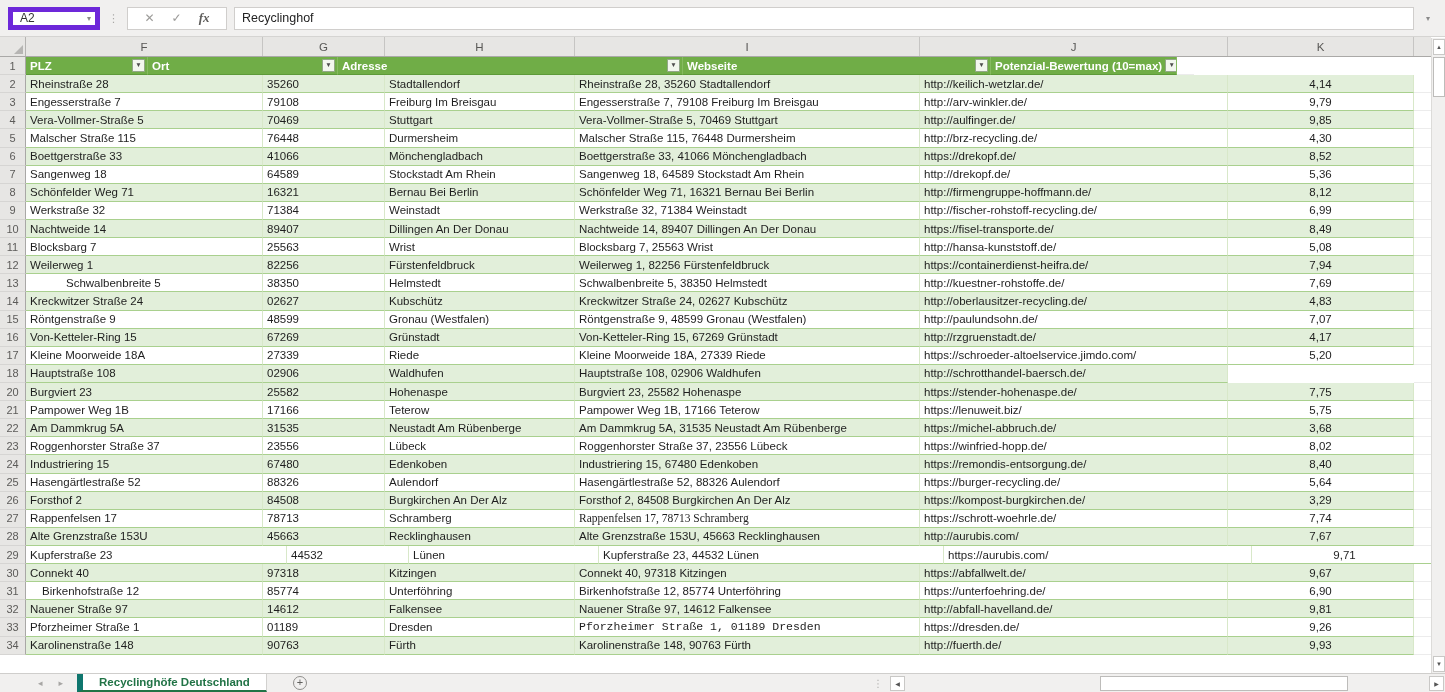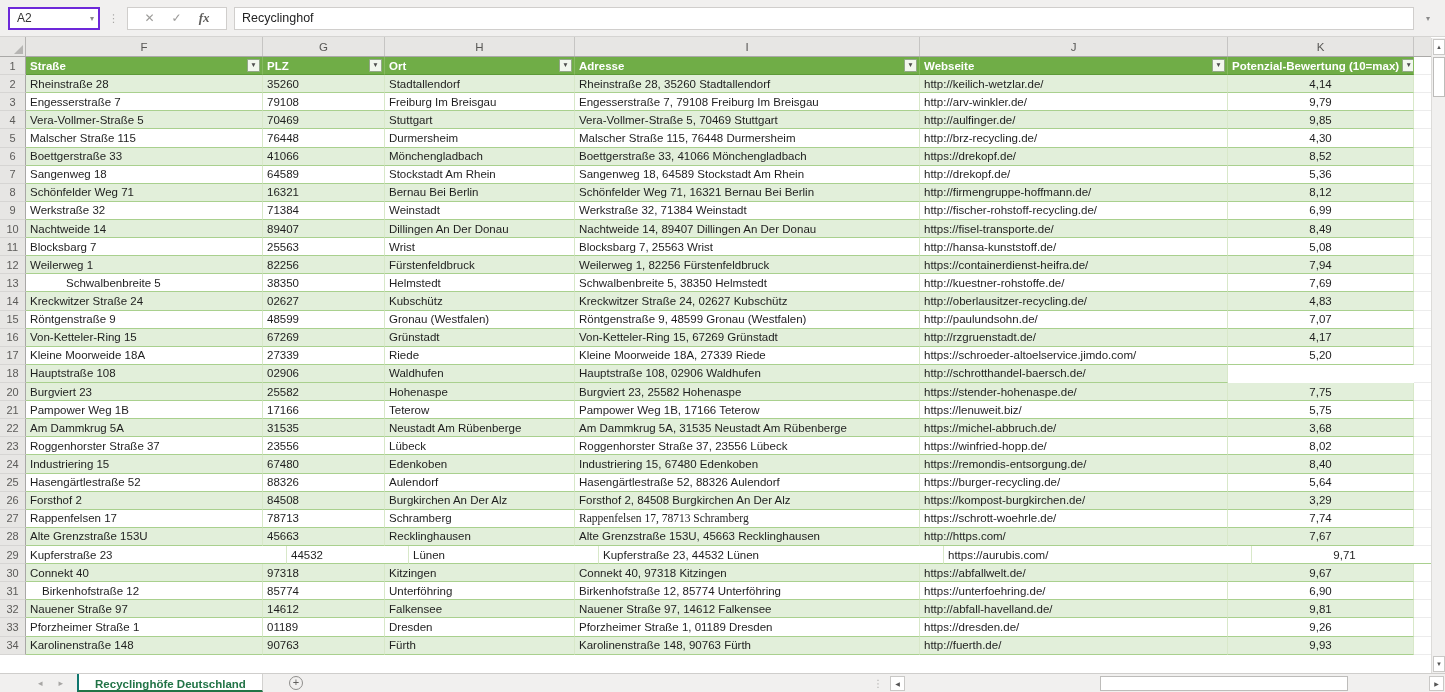--- a/index.html
+++ b/index.html
@@ -11,21 +11,21 @@
     -webkit-font-smoothing:antialiased;
   }
   .app { position:relative; width:1445px; height:692px; background:#fff; }
 
   
   .topbar {
     height:37px; background:#f1f0ef; border-bottom:1px solid #d5d4d2;
     display:flex; align-items:center; padding:0 10px 0 8px; gap:7px;
   }
   .namebox {
-    width:92px; height:23px; background:#fff; border:2px solid #6d28d9;
+    width:92px; height:23px; background:#fff; border:5px solid #6d28d9;
     display:flex; align-items:center; font-size:12px; color:#333;
     padding:0 4px 0 7px; justify-content:space-between;
   }
   .namebox .caret { font-size:8px; color:#8a8a8a; }
   .vdots { color:#a9a8a6; font-size:11px; letter-spacing:0; padding:0 1px; cursor:ew-resize; }
   .fbtns {
     width:100px; height:23px; background:#fff; border:1px solid #d0cecc;
     display:flex; align-items:center; justify-content:space-around; padding:0 8px;
   }
   .fbtns .ic { font-size:12px; color:#9b9a98; }
@@ -103,23 +103,23 @@
   }
 
   
   .bottombar {
     position:absolute; left:0; bottom:0; width:1445px; height:19px;
     background:#f1f0ef; border-top:1px solid #cfcecc;
     display:flex; align-items:stretch; font-size:11.5px;
   }
   .tabnav { display:flex; align-items:center; gap:16px; margin-left:38px; color:#a7a6a4; font-size:9px; }
   .sheettab {
-    margin-left:14px; background:#fff; display:flex; align-items:flex-end;
+    margin-left:14px; background:#fff; display:flex; align-items:center;
     padding:0 16px; color:var(--tab-green,#217346); font-weight:bold;
-    border-left:2px solid #0f766e; border-right:1px solid #d2d1cf;
+    border-left:6px solid #0f766e; border-right:1px solid #d2d1cf;
     border-bottom:2px solid var(--tab-green,#217346);
   }
   .addsheet {
     width:14px; height:14px; border:1px solid #8f8e8c; border-radius:50%;
     color:#5f5e5c; font-size:11px; line-height:11px; text-align:center;
     align-self:center; margin-left:26px;
   }
   .bspacer { flex:1; }
   .hsplit { align-self:center; color:#b1b0ae; font-size:10px; margin-right:6px; cursor:ew-resize; }
   .hscroll { width:556px; display:flex; align-items:center; padding:2px 1px; }
@@ -164,26 +164,20 @@
         <div class="colletter" style="width: 345px;">I</div>
         <div class="colletter" style="width: 308px;">J</div>
         <div class="colletter" style="width: 186px;">K</div>
       </div>
     <div class="sliver-h"></div>
   </div>
 
   <div class="rows">
       <div class="row hdr">
         <div class="rn">1</div>
-        <div class="cell" style="width: 237px;">
-          <span class="htxt">Straße</span>
-          <span class="filterbtn">
-            <span>▼</span>
-          </span>
-        </div>
         <div class="cell" style="width: 122px;">
           <span class="htxt">PLZ</span>
           <span class="filterbtn">
             <span>▼</span>
           </span>
         </div>
         <div class="cell" style="width: 190px;">
           <span class="htxt">Ort</span>
           <span class="filterbtn">
             <span>▼</span>
@@ -458,21 +452,21 @@
         <div class="cell" style="width: 308px;">https://schrott-woehrle.de/</div>
         <div class="cell c-center" style="width: 186px;">7,74</div>
         <div class="sliver"></div>
       </div>
       <div class="row banded">
         <div class="rn">28</div>
         <div class="cell" style="width: 237px;">Alte Grenzstraße 153U</div>
         <div class="cell" style="width: 122px;">45663</div>
         <div class="cell" style="width: 190px;">Recklinghausen</div>
         <div class="cell" style="width: 345px;">Alte Grenzstraße 153U, 45663 Recklinghausen</div>
-        <div class="cell" style="width: 308px;">http://https.com/</div>
+        <div class="cell" style="width: 308px;">http://aurubis.com/</div>
         <div class="cell c-center" style="width: 186px;">7,67</div>
         <div class="sliver"></div>
       </div>
       <div class="row">
         <div class="rn">29</div>
         <div class="cell" style="width: 261px;">Kupferstraße 23</div>
         <div class="cell" style="width: 122px;">44532</div>
         <div class="cell" style="width: 190px;">Lünen</div>
         <div class="cell" style="width: 345px;">Kupferstraße 23, 44532 Lünen</div>
         <div class="cell" style="width: 308px;">https://aurubis.com/</div>
@@ -507,21 +501,21 @@
         <div class="cell" style="width: 345px;">Nauener Straße 97, 14612 Falkensee</div>
         <div class="cell" style="width: 308px;">http://abfall-havelland.de/</div>
         <div class="cell c-center" style="width: 186px;">9,81</div>
         <div class="sliver"></div>
       </div>
       <div class="row">
         <div class="rn">33</div>
         <div class="cell" style="width: 237px;">Pforzheimer Straße 1</div>
         <div class="cell" style="width: 122px;">01189</div>
         <div class="cell" style="width: 190px;">Dresden</div>
-        <div class="cell" style="width: 345px;">Pforzheimer Straße 1, 01189 Dresden</div>
+        <div class="cell" style="width: 345px; font-family: Liberation Mono, monospace;">Pforzheimer Straße 1, 01189 Dresden</div>
         <div class="cell" style="width: 308px;">https://dresden.de/</div>
         <div class="cell c-center" style="width: 186px;">9,26</div>
         <div class="sliver"></div>
       </div>
       <div class="row banded">
         <div class="rn">34</div>
         <div class="cell" style="width: 237px;">Karolinenstraße 148</div>
         <div class="cell" style="width: 122px;">90763</div>
         <div class="cell" style="width: 190px;">Fürth</div>
         <div class="cell" style="width: 345px;">Karolinenstraße 148, 90763 Fürth</div>

